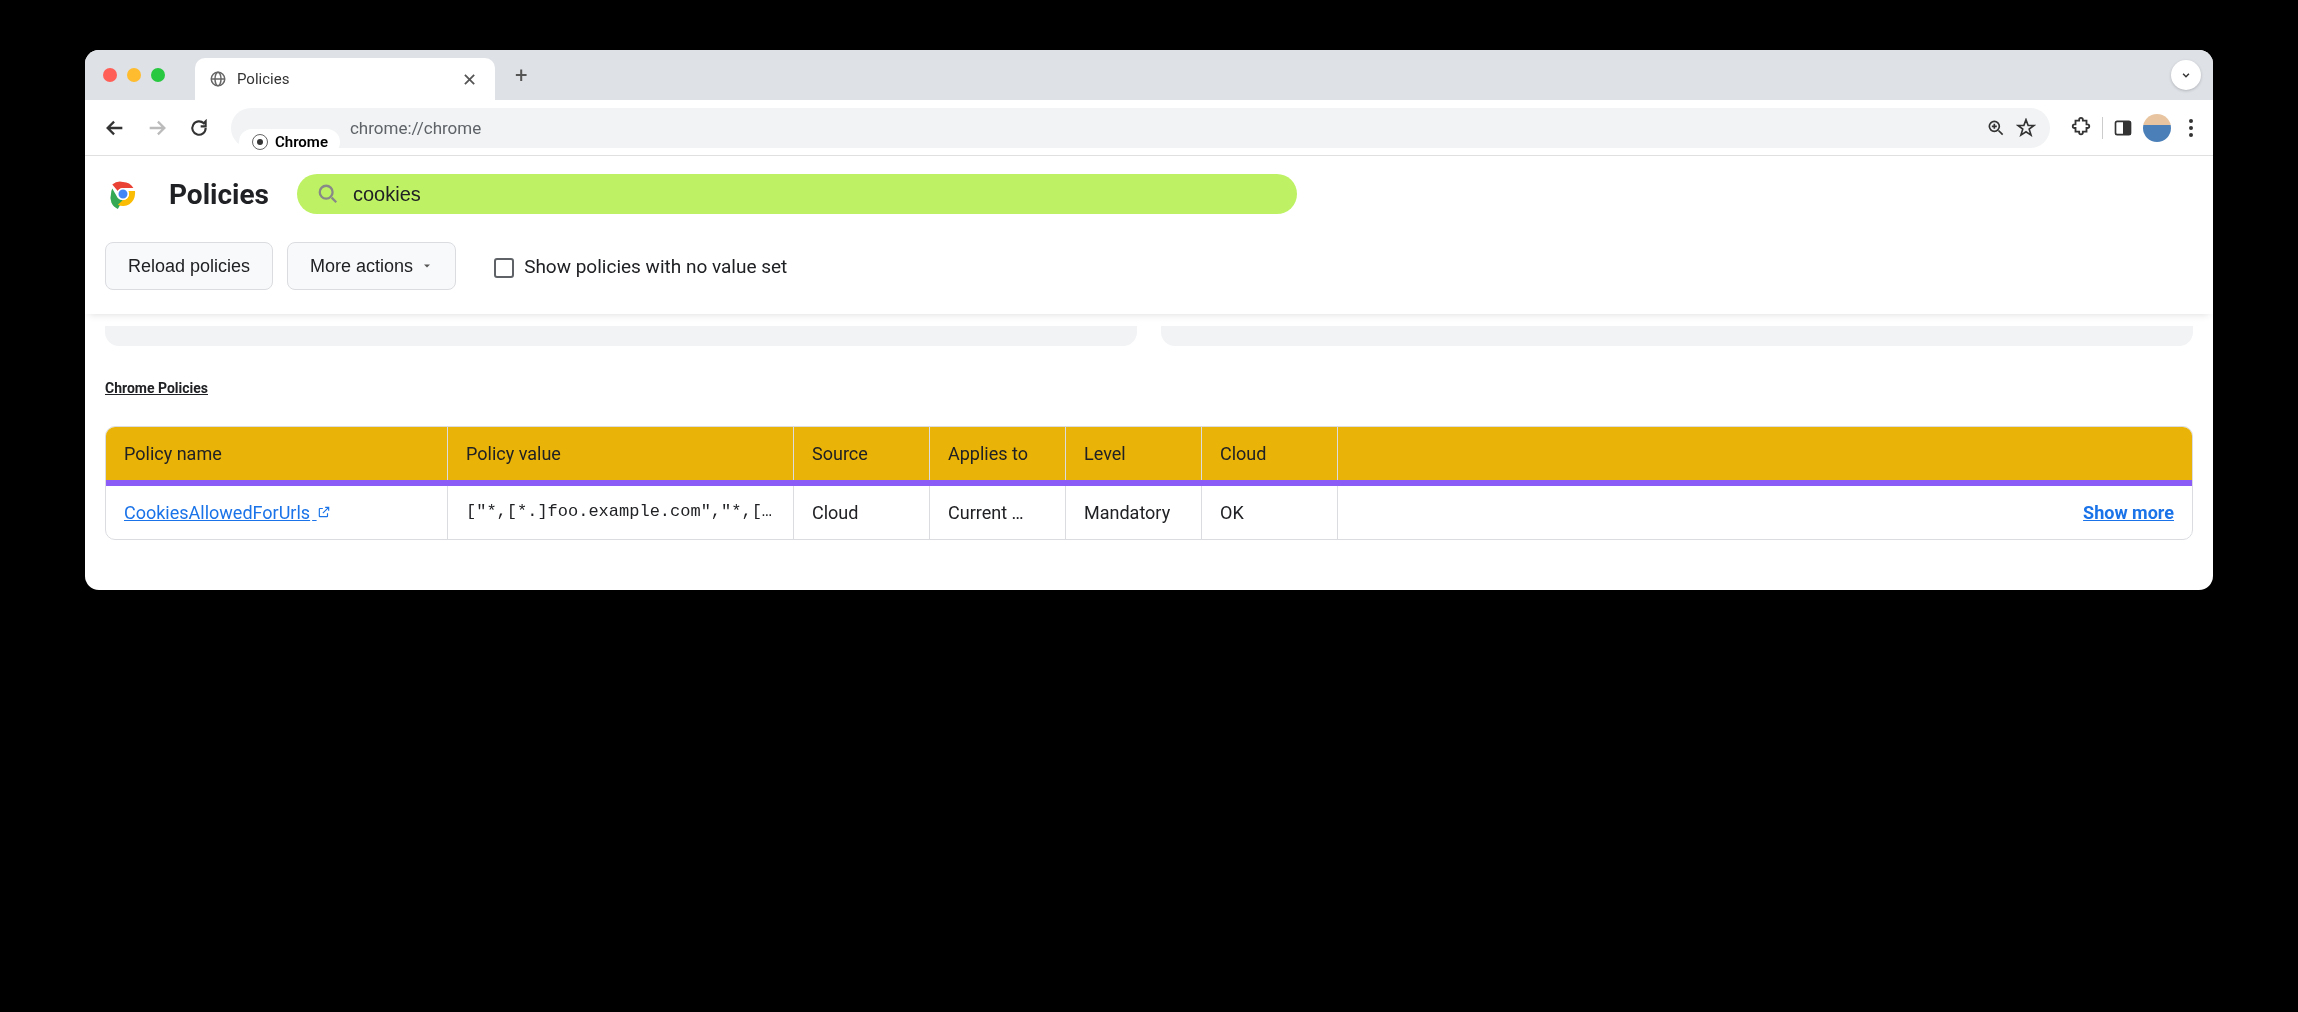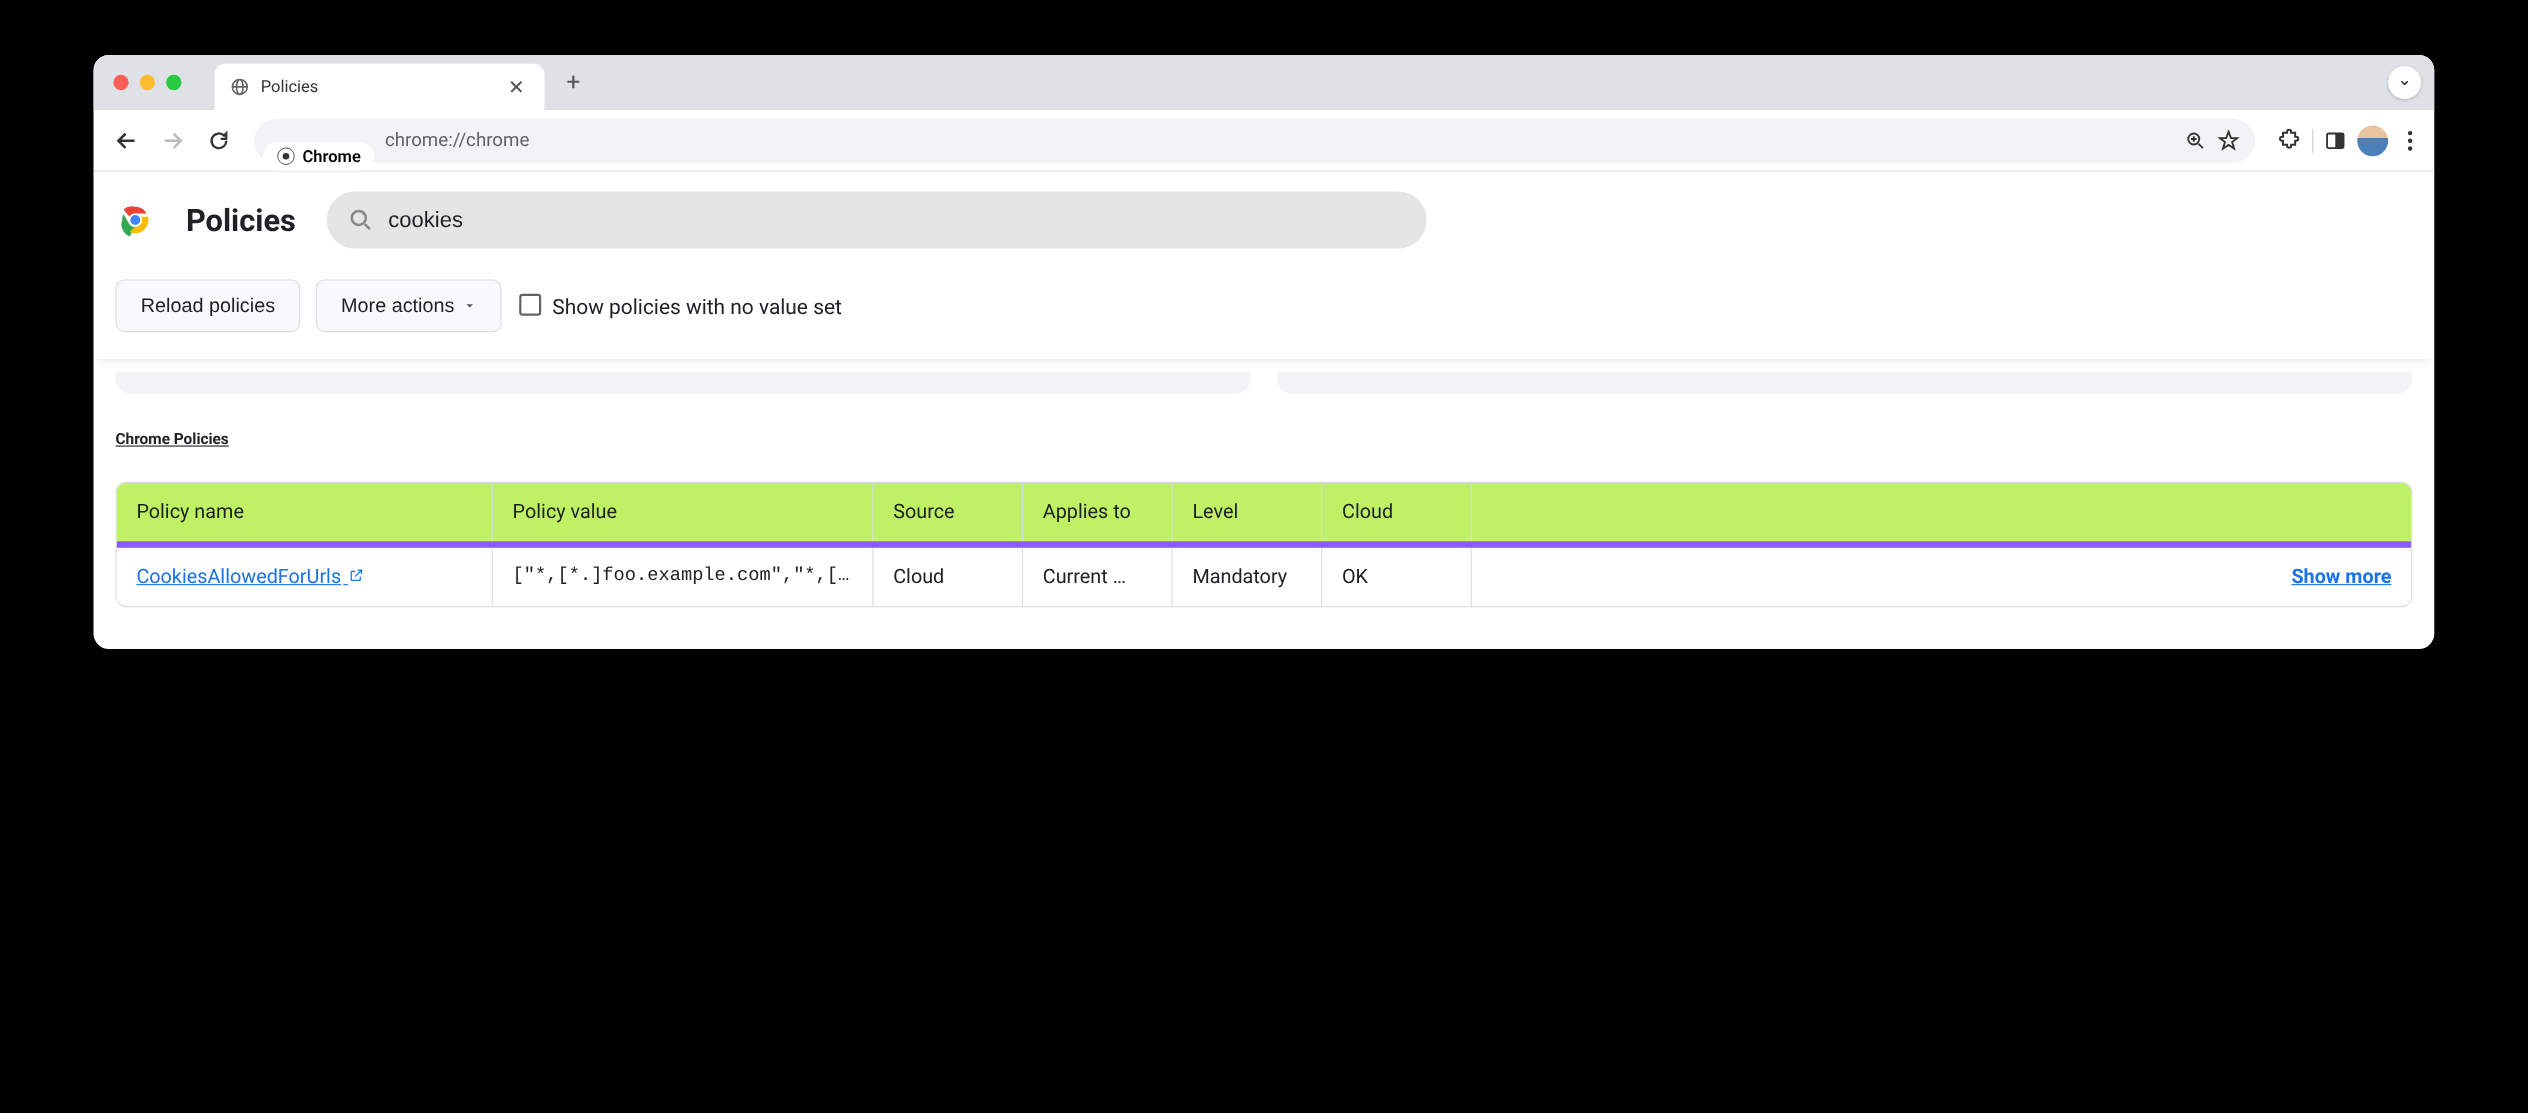--- a/index.html
+++ b/index.html
@@ -26,33 +26,33 @@
 .omnibox-right { margin-left: auto; display: flex; gap: 10px; padding-right: 6px; }
 .ext-icons { display: flex; align-items: center; gap: 10px; margin-left: 6px; }
 .divider { width: 1px; height: 22px; background: #ccc; }
 .avatar { width: 28px; height: 28px; border-radius: 50%; background: linear-gradient(#e8c5a0 40%, #4a7fb8 40%); }
 .menu-dots { display: flex; flex-direction: column; gap: 3px; padding: 8px; cursor: pointer; }
 .menu-dots span { width: 4px; height: 4px; background: #333; border-radius: 50%; }
 .content { flex: 1; overflow: hidden; position: relative; }
 .header-bar { display: flex; align-items: center; padding: 18px 20px; gap: 28px; }
 .chrome-logo { width: 36px; height: 36px; }
 .page-title { font-size: 28px; font-weight: 700; color: #202124; }
-.search-box { flex: 1; max-width: 1000px; height: 52px; background: #e5e5e5; border-radius: 26px; display: flex; align-items: center; padding: 0 20px; gap: 14px; }
+.search-box { flex: 1; max-width: 1000px; height: 40px; background: #bef264; border-radius: 26px; display: flex; align-items: center; padding: 0 20px; gap: 14px; }
 .search-box input { border: none; background: transparent; font-size: 20px; outline: none; flex: 1; color: #202124; }
 .action-row { display: flex; align-items: center; gap: 14px; padding: 10px 20px 24px; box-shadow: 0 4px 8px -4px rgba(0,0,0,.15); }
 .pill-btn { height: 48px; padding: 12px 22px; background: #f8f9fa; border: 1px solid #dadce0; border-radius: 8px; font-size: 18px; color: #202124; cursor: pointer; display: flex; align-items: center; gap: 8px; }
-.chk-row { display: flex; align-items: flex-start; gap: 10px; margin-left: 2px; }
+.chk-row { display: flex; align-items: flex-end; gap: 10px; margin-left: 24px; }
 .chk { width: 20px; height: 20px; border: 2px solid #5f6368; border-radius: 3px; cursor: pointer; }
 .chk-label { font-size: 19px; color: #202124; }
 .cards-row { display: flex; gap: 24px; padding: 12px 20px; }
 .card { flex: 1; height: 20px; background: #f1f3f4; border-radius: 0 0 14px 14px; }
 .section-title { font-size: 14px; font-weight: 700; color: #202124; padding: 22px 20px 30px; text-decoration: underline; }
 .policy-table { margin: 0 20px; border: 1px solid #dadce0; border-radius: 10px; overflow: hidden; }
 .pt-row { display: flex; }
-.pt-header { background: #bef264; }
+.pt-header { background: #eab308; }
 .pt-cell { padding: 16px 18px; font-size: 18px; color: #202124; border-right: 1px solid #dadce0; overflow: hidden; text-overflow: ellipsis; white-space: nowrap; }
 .pt-cell:last-child { border-right: none; font-weight: bold; }
 .pt-body .pt-row { border-top: 6px solid #8b5cf6; }
 .c1 { width: 342px; }
 .c2 { width: 346px; }
 .c3 { width: 136px; }
 .c4 { width: 136px; }
 .c5 { width: 136px; }
 .c6 { width: 136px; }
 .c7 { flex: 1; text-align: right; }

